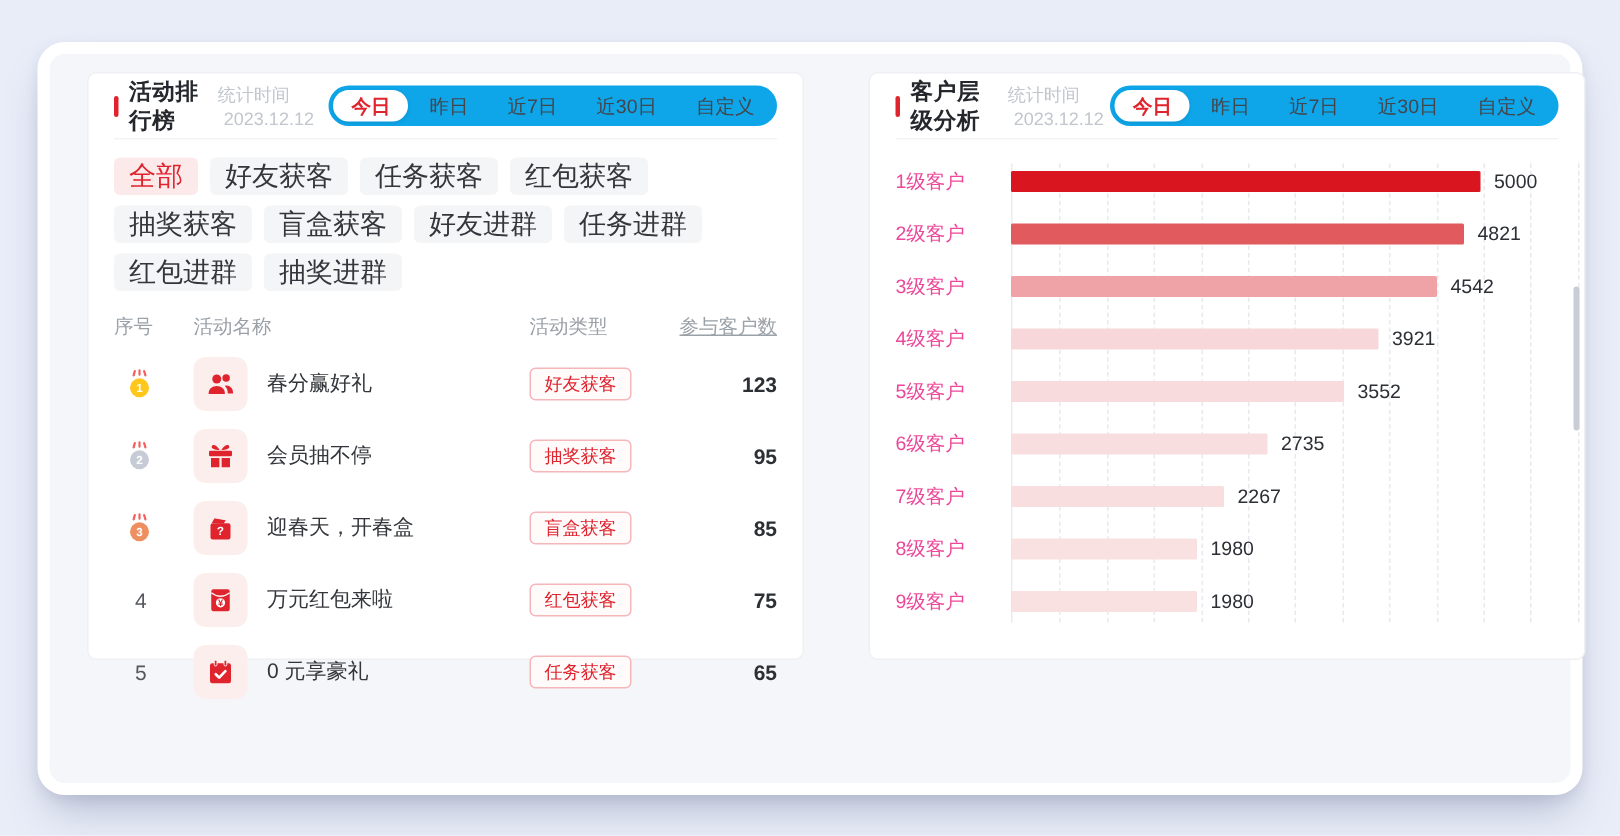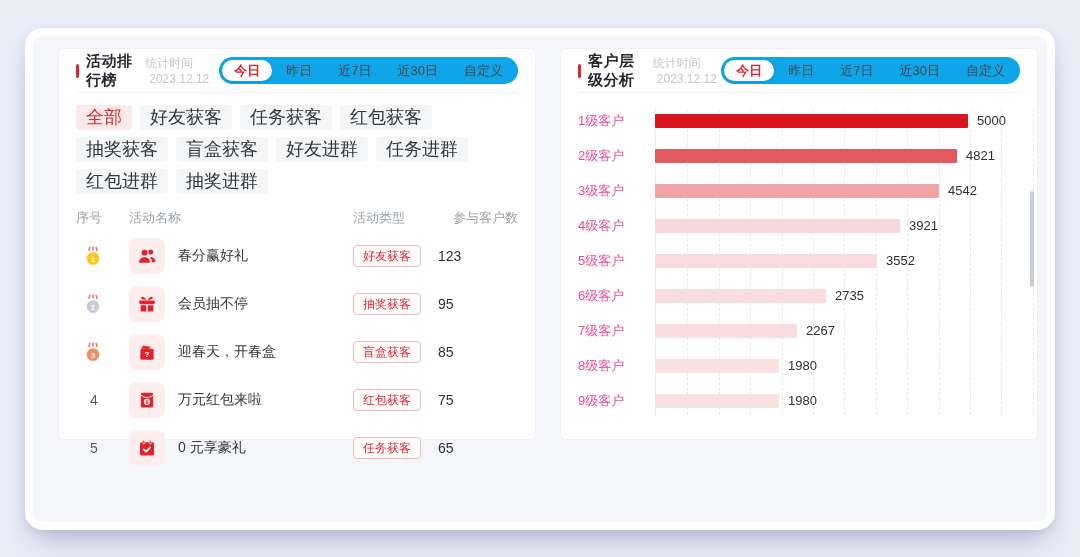--- a/index.html
+++ b/index.html
@@ -14,21 +14,21 @@
     position:absolute; left:25px; top:28px; width:1030px; height:502px;
     background:#f5f6fa; border:8px solid #fff; border-radius:18px;
     box-shadow:0 16px 28px -8px rgba(110,120,155,.45), 0 3px 8px rgba(120,130,160,.15);
   }
   .panel{
     position:absolute; top:12px; width:478px; height:392px;
     background:#fff; border:1px solid #f0f0f4; border-radius:6px;
     padding:0 17px;
   }
   .panel-left{ left:25px; }
-  .panel-right{ left:527px; }
+  .panel-right{ left:546px; }
 
   .phead{
     height:44px; display:flex; align-items:center;
     border-bottom:1px solid #f3f3f6;
   }
   .marker{ width:3px; height:14px; background:#e0242e; border-radius:1.5px; margin-right:7px; flex:none; }
   .ptitle{ font-size:15px; font-weight:700; color:#24272c; letter-spacing:.5px; }
   .subtitle{ margin-left:8px; font-size:12px; color:#c2c6cd; }
   .subtitle .sdate{ margin-left:4px; }
   .tabs{
@@ -46,37 +46,37 @@
   .filters{ margin-top:12px; display:flex; flex-wrap:wrap; gap:7px 8px; }
   .ftag{
     background:#f4f5f7; border:none; font-family:inherit; cursor:pointer;
     border-radius:4px; padding:0 10px; height:25px; line-height:25px;
     font-size:18px; color:#33363b; white-space:nowrap;
   }
   .ftag.active{ background:#fceaea; color:#e0242e; }
 
   .tgrid{ display:grid; grid-template-columns:53px 224px 1fr 80px; align-items:center; }
   .thead{ margin-top:14px; height:20px; color:#9aa1a8; font-size:13px; }
-  .thead .h-count{ text-align:right; }
+  .thead .h-count{ text-align:right;text-decoration:underline; }
   .trows{ margin-top:4px; }
   .trow{ height:48px; }
   .rank-cell{ display:flex; align-items:center; padding-left:6px; }
   .rank-num{ font-size:14px; color:#54575c; padding-left:8px; }
   .act-cell{ display:flex; align-items:center; gap:13px; min-width:0; }
   .act-icon{
     width:36px; height:36px; border-radius:8px; background:#fdeeee;
     color:#e0242e; display:flex; align-items:center; justify-content:center; flex:none;
   }
   .act-name{ font-size:14px; color:#33363b; white-space:nowrap; overflow:hidden; }
   .type-cell{ }
   .type-tag{
     display:inline-block; border:1px solid #f5b6b9; background:#fffbfb;
     color:#e0242e; font-size:12px; padding:3px 9px; border-radius:4px; line-height:1.2;
   }
-  .count-cell{ font-size:14px; font-weight:400; color:#2c2f34; }
+  .count-cell{ text-align:right; font-size:14px; font-weight:700; color:#2c2f34; }
 
   
   .chart{ position:relative; margin-top:10px; }
   .grid{
     position:absolute; left:77px; top:6px; height:306px; width:380px;
     border-left:1px solid #ebecf1; pointer-events:none; z-index:0;
   }
   .gline{ position:absolute; top:0; bottom:0; border-left:1px dashed #e8e9ef; }
   .crow{ position:relative; z-index:1; display:flex; align-items:center; height:35px; }
   .clabel{ width:77px; flex:none; font-size:13px; color:#ec4899; }

